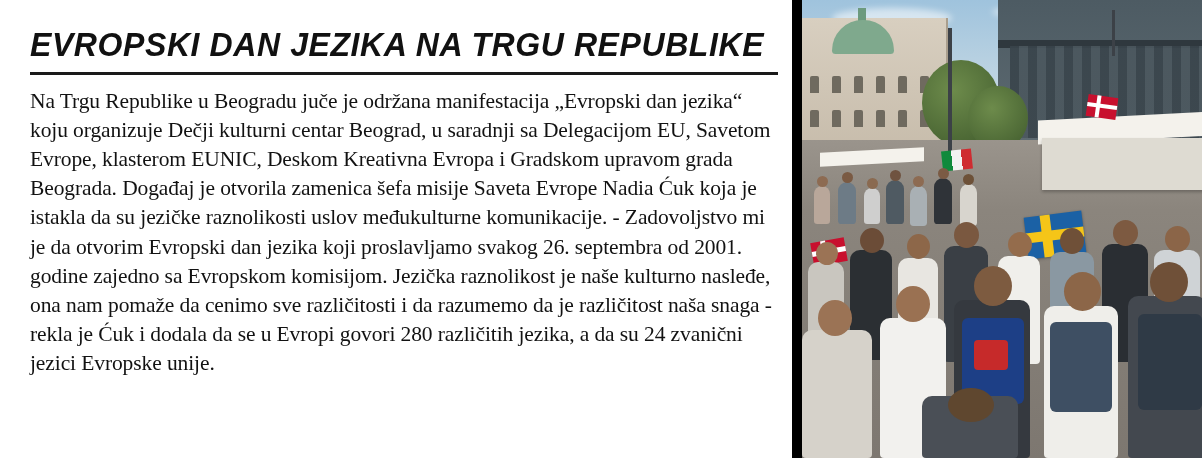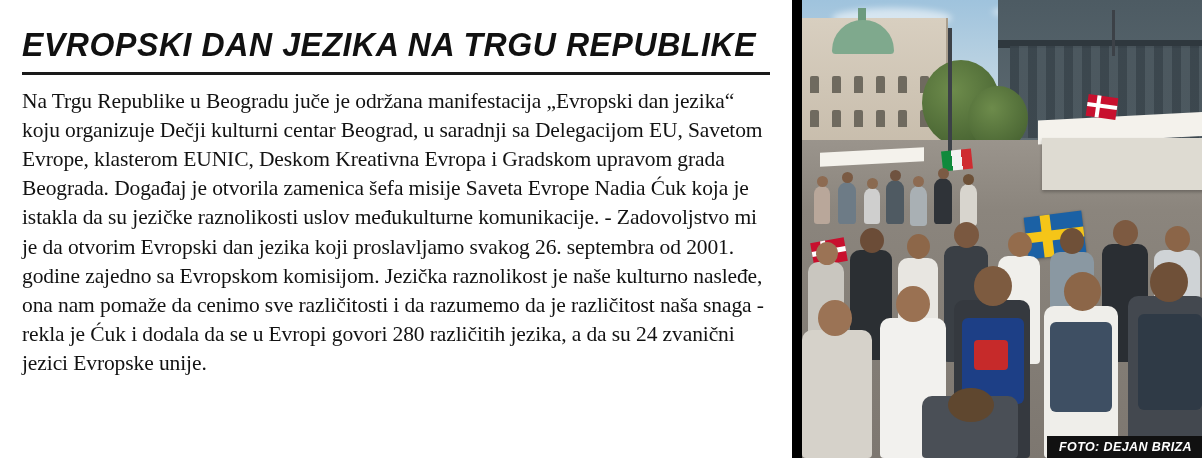--- a/index.html
+++ b/index.html
@@ -12,21 +12,21 @@
     width: 1202px;
     height: 458px;
     background: #ffffff;
     overflow: hidden;
     font-family: "Liberation Sans", sans-serif;
   }
 
   
   .article {
     position: absolute;
-    left: 0;
+    left: 8px;
     top: 0;
     width: 800px;
     height: 458px;
     background: #ffffff;
     box-sizing: border-box;
     padding: 18px 24px 10px 22px;
   }
 
   .headline {
     font-family: "Liberation Sans", sans-serif;
@@ -387,16 +387,15 @@
     <div class="person" style="left:326px; top:296px; width:78px; height:162px; background:#43484f;"></div>
     <div class="head" style="left:348px; top:262px; width:38px; height:40px; background:#6f5038;"></div>
     <div class="backpack" style="left:336px; top:314px; width:64px; height:96px; background:#2f3a46;"></div>
 
     <div class="person" style="left:0px;   top:330px; width:70px; height:128px; background:#d6d2ca;"></div>
     <div class="head" style="left:16px;  top:300px; width:34px; height:36px; background:#9b7355;"></div>
 
     <div class="person" style="left:120px; top:396px; width:96px; height:62px; background:#4a4f56;"></div>
     <div class="head" style="left:146px; top:388px; width:46px; height:34px; background:#5f472f;"></div>
 
-    <div class="credit-bar">FOTO: DEJAN BRIZA</div>
   </div>
 
 </div>
 
 </body></html>

